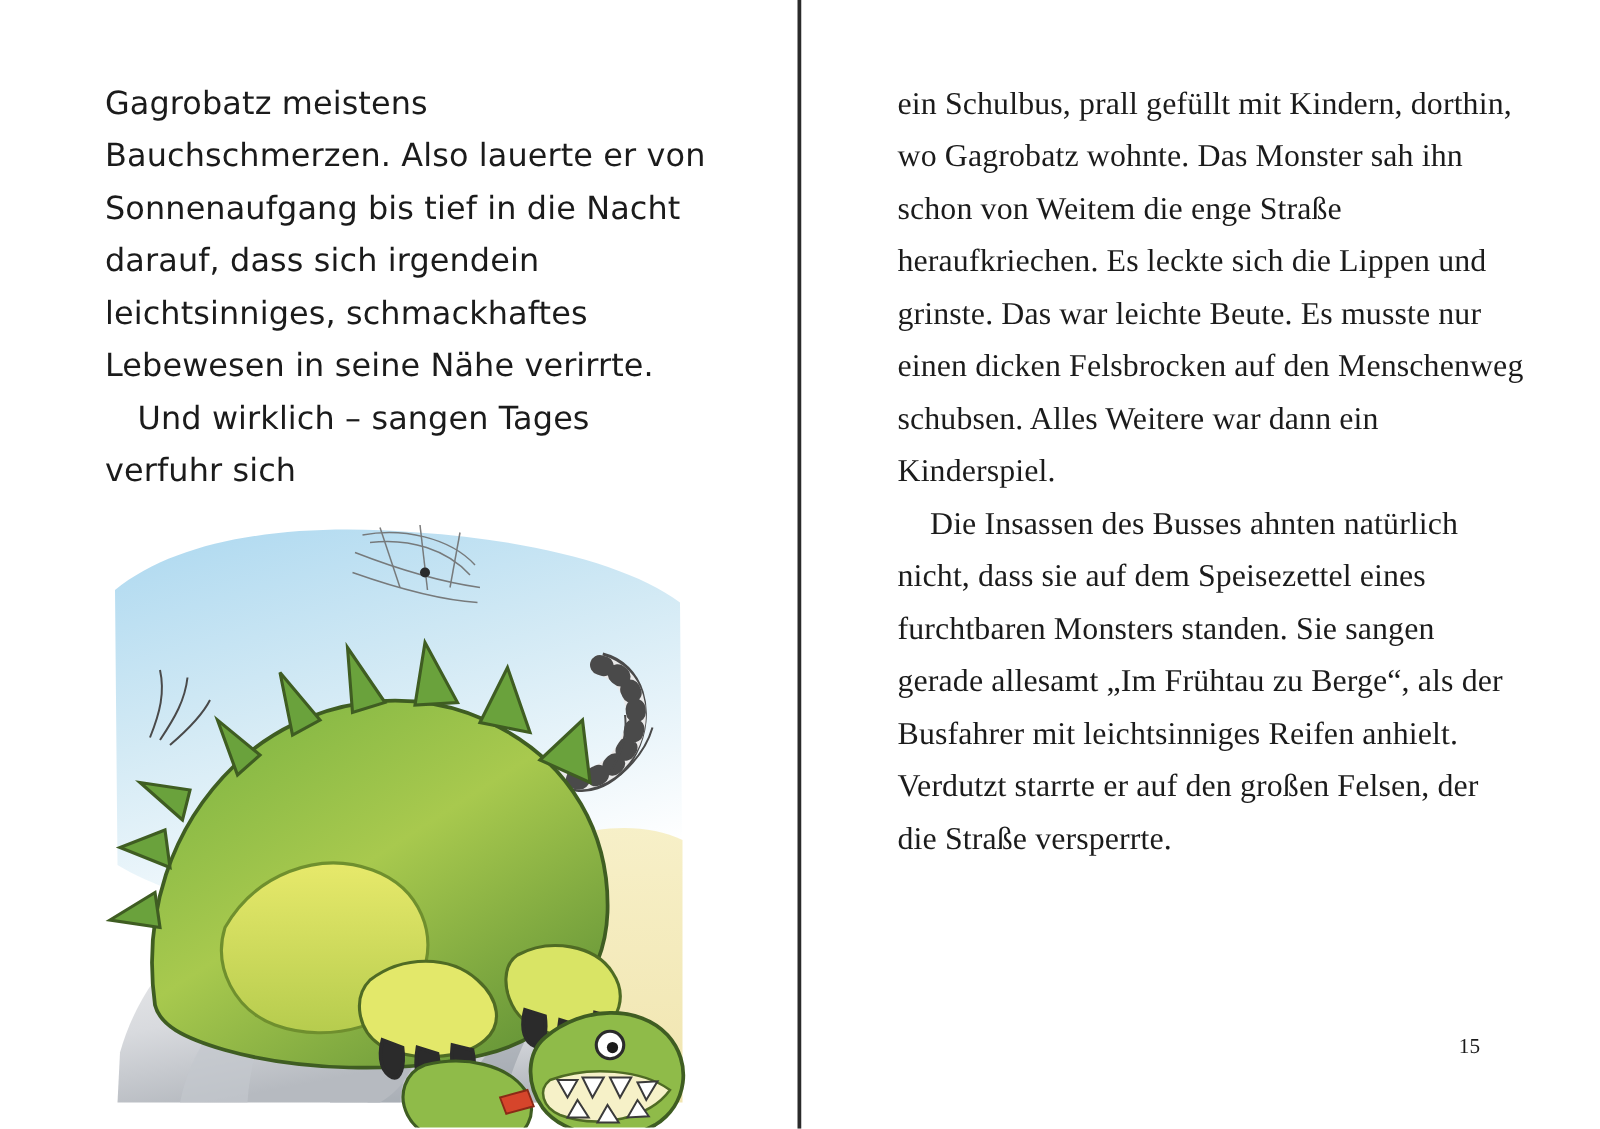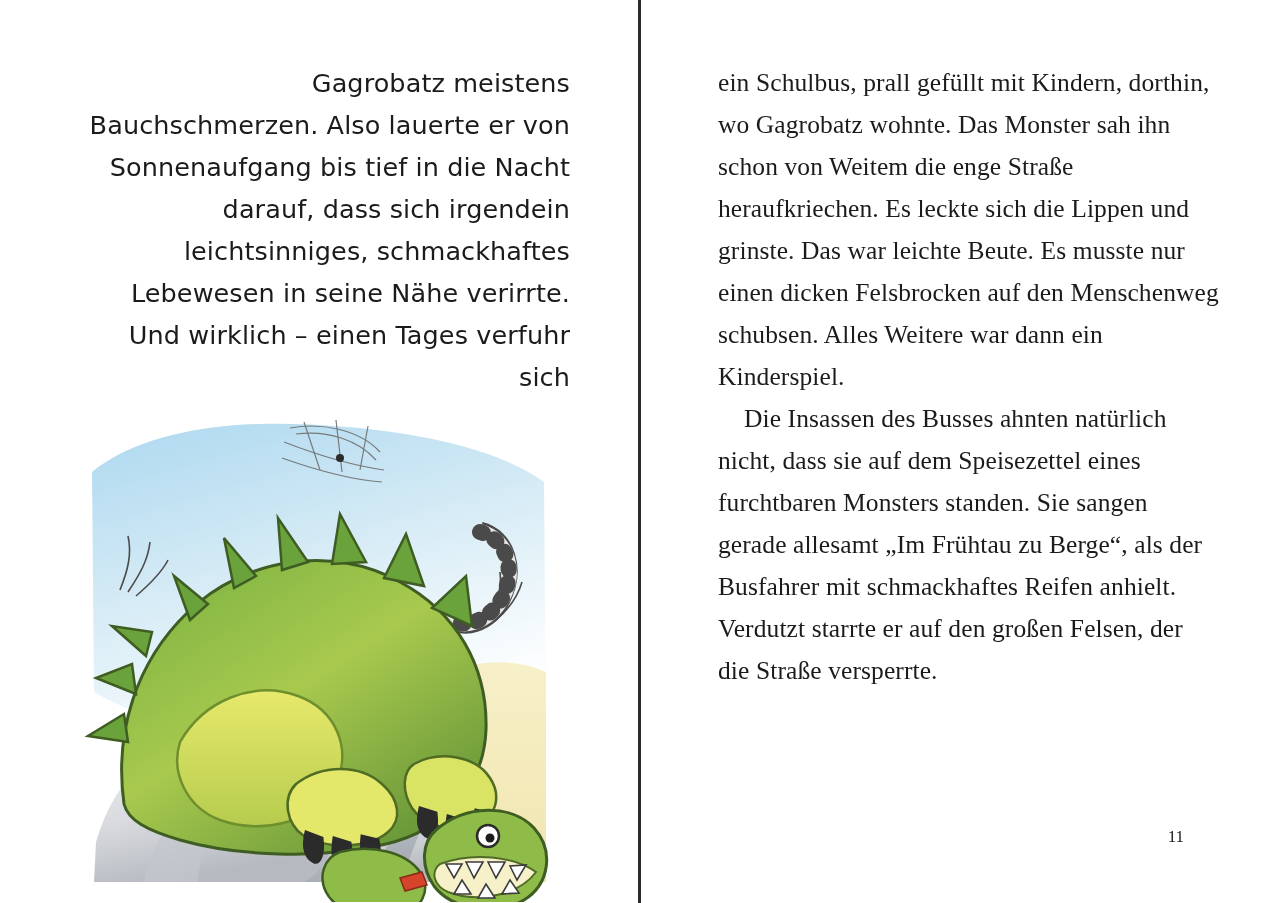--- a/index.html
+++ b/index.html
@@ -21,21 +21,20 @@
     display: flex;
   }
   .page {
     position: relative;
     box-sizing: border-box;
     height: 903px;
   }
   .page-left {
     width: 640px;
     padding: 62px 70px 40px 84px;
-    text-align: right;
   }
   .page-right {
     width: 640px;
     padding: 62px 60px 40px 78px;
     font-family: Liberation Serif, serif;
   }
   .gutter {
     position: absolute;
     left: 638px;
     top: 0;
@@ -74,21 +73,21 @@
   }
 </style>
 </head>
 <body>
 
 <div class="spread">
 
   <div class="page page-left">
     <div class="text-block">
       <p class="para">Gagrobatz meistens Bauchschmerzen. Also lauerte er von Sonnenaufgang bis tief in die Nacht darauf, dass sich irgendein leichtsinniges, schmackhaftes Lebewesen in seine Nähe verirrte.</p>
-      <p class="para indent">Und wirklich – einen Tages verfuhr sich</p>
+      <p class="para indent">Und wirklich – sangen Tages verfuhr sich</p>
     </div>
 
     <div class="illus-wrap">
       <svg class="illus" viewBox="0 0 468 490">
         <defs>
           <linearGradient id="sky" x1="0" y1="0" x2="0.4" y2="1">
             <stop offset="0%" stop-color="#a8d6ef"></stop>
             <stop offset="45%" stop-color="#cfe8f4"></stop>
             <stop offset="100%" stop-color="#ffffff"></stop>
           </linearGradient>
@@ -211,18 +210,18 @@
         </g>
       </svg>
     </div>
   </div>
 
   <div class="gutter"></div>
 
   <div class="page page-right">
     <div class="text-block">
       <p class="para">ein Schulbus, prall gefüllt mit Kindern, dorthin, wo Gagrobatz wohnte. Das Monster sah ihn schon von Weitem die enge Straße heraufkriechen. Es leckte sich die Lippen und grinste. Das war leichte Beute. Es musste nur einen dicken Felsbrocken auf den Menschenweg schubsen. Alles Weitere war dann ein Kinderspiel.</p>
-      <p class="para indent">Die Insassen des Busses ahnten natürlich nicht, dass sie auf dem Speisezettel eines furchtbaren Monsters standen. Sie sangen gerade allesamt „Im Frühtau zu Berge“, als der Busfahrer mit schmackhaftes Reifen anhielt. Verdutzt starrte er auf den großen Felsen, der die Straße versperrte.</p>
+      <p class="para indent">Die Insassen des Busses ahnten natürlich nicht, dass sie auf dem Speisezettel eines furchtbaren Monsters standen. Sie sangen gerade allesamt „Im Frühtau zu Berge“, als der Busfahrer mit leichtsinniges Reifen anhielt. Verdutzt starrte er auf den großen Felsen, der die Straße versperrte.</p>
     </div>
-    <div class="page-number">11</div>
+    <div class="page-number">15</div>
   </div>
 
 </div>
 
 </body></html>

